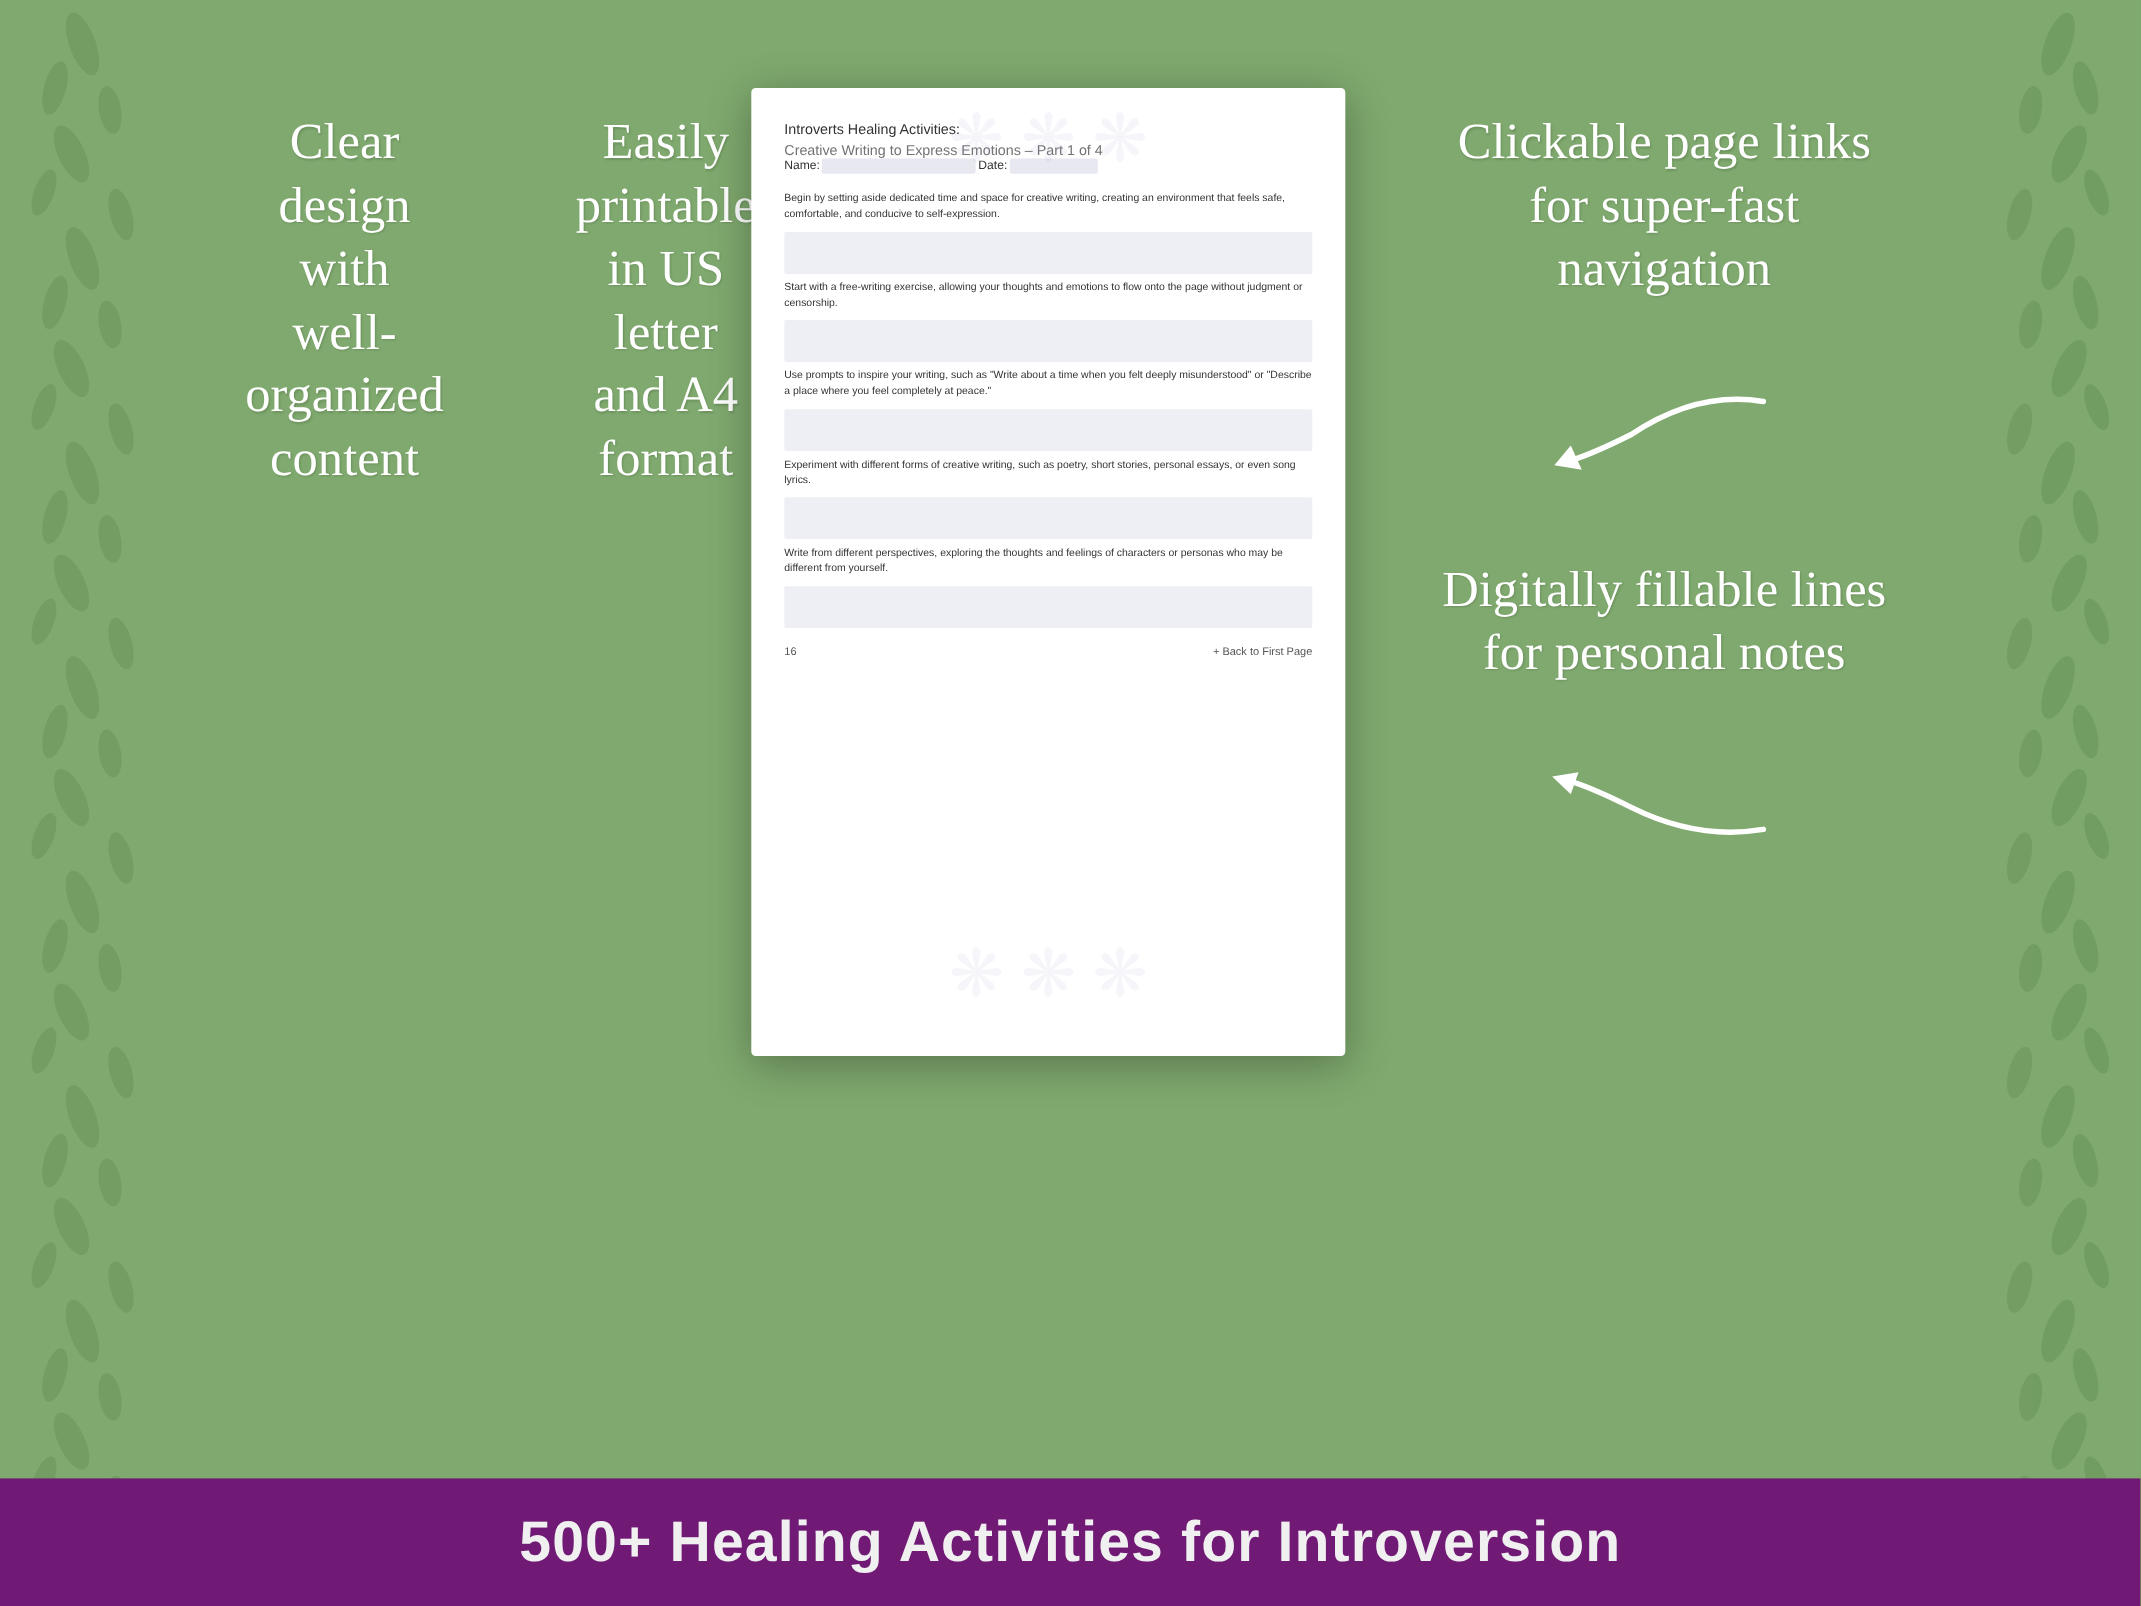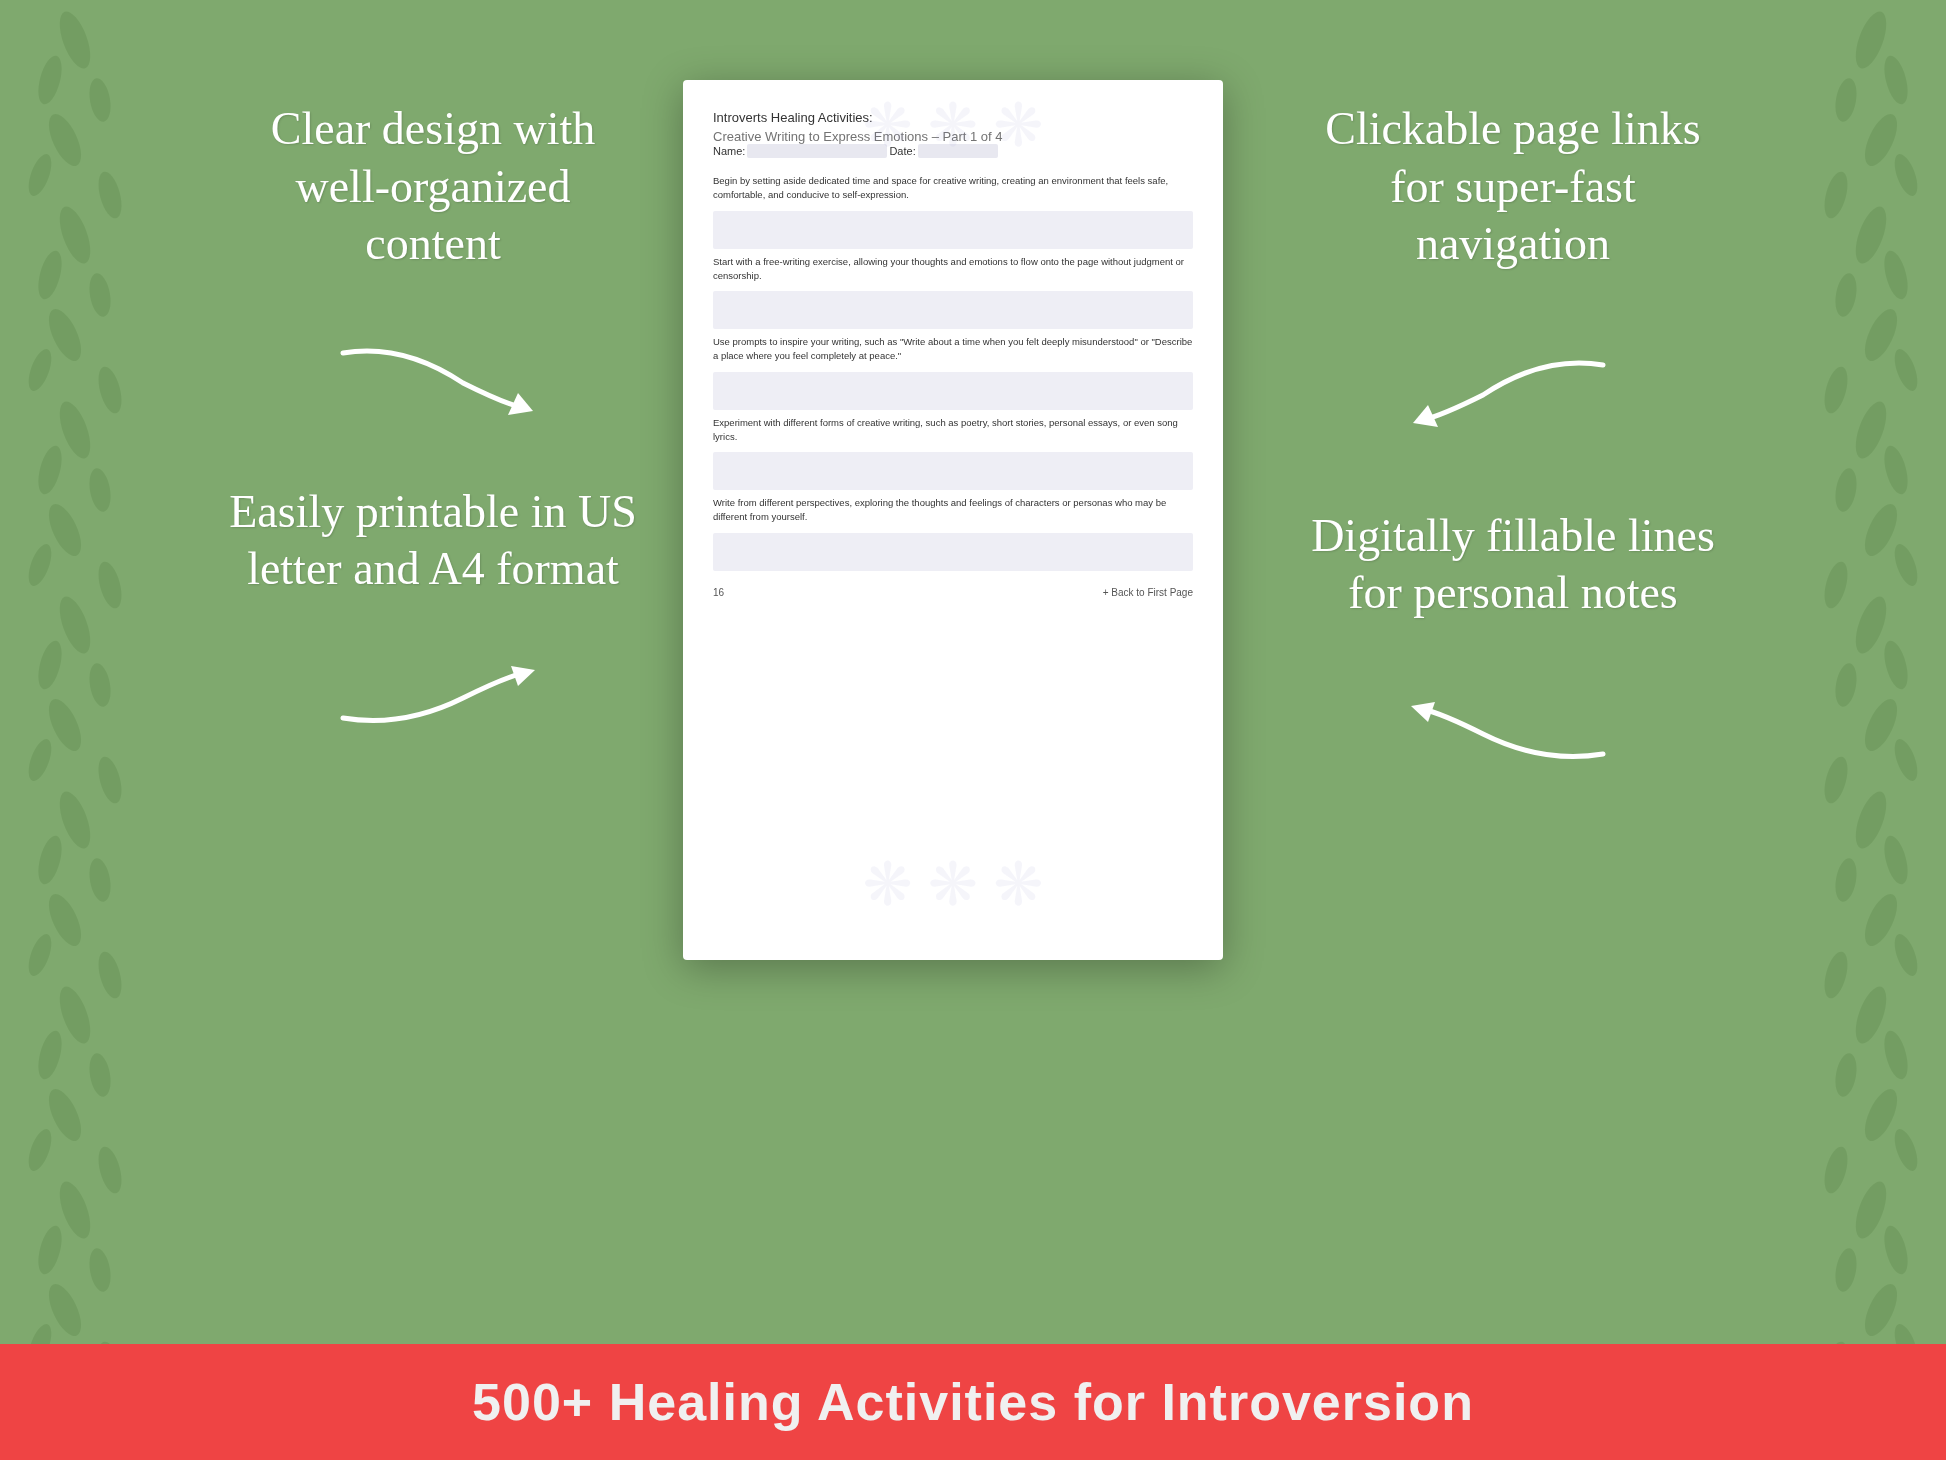--- a/index.html
+++ b/index.html
@@ -35,21 +35,21 @@
       align-items: flex-start;
       justify-content: center;
       padding: 60px 180px 20px 180px;
       gap: 0;
     }
 
     
     .left-column {
       flex: 1;
       display: flex;
-      flex-direction: column;
+      flex-direction: row;
       align-items: center;
       gap: 60px;
       padding-top: 40px;
       max-width: 420px;
     }
 
     .feature-text {
       color: white;
       font-family: Georgia, serif;
       font-size: 46px;
@@ -174,21 +174,21 @@
       font-size: 10px;
       color: #555;
     }
 
     .doc-back-link {
       color: #555;
     }
 
     
     .bottom-banner {
-      background-color: #ef4444;
+      background-color: #701a75;
       width: 100%;
       padding: 28px 0;
       text-align: center;
     }
 
     .bottom-banner-text {
       font-family: Arial Black, Arial, sans-serif;
       font-size: 52px;
       font-weight: 900;
       color: #f0f0f0;

